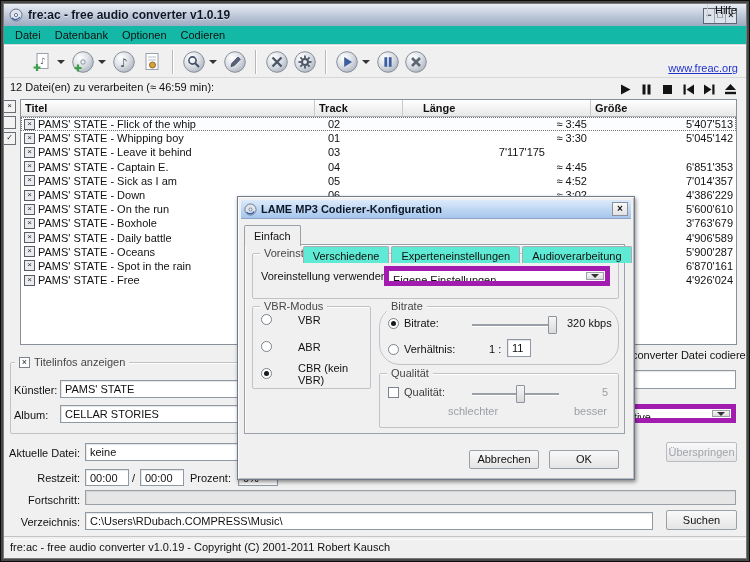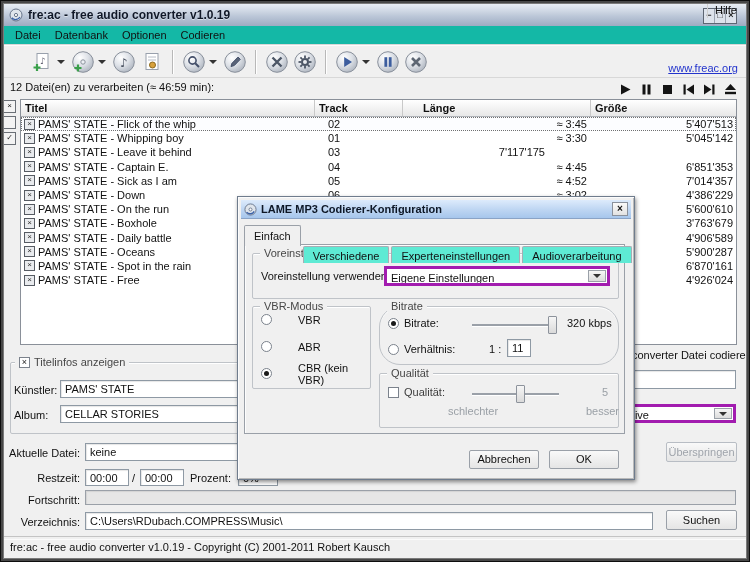--- a/index.html
+++ b/index.html
@@ -65,21 +65,21 @@
   .btn.disabled{color:#9fa4ab;border-color:#b8bdc4;}
   .lbl{position:absolute;white-space:nowrap;}
   .rlabels{position:absolute;left:0;width:80px;text-align:right;white-space:nowrap;}
   .chk{position:absolute;width:11px;height:11px;border:1px solid #7b828c;background:#fff;box-sizing:border-box;
        font-size:9px;line-height:9px;text-align:center;color:#222;}
   .radio{position:absolute;width:11px;height:11px;border:1px solid #7b828c;border-radius:50%;background:#fff;box-sizing:border-box;}
   .radio.checked::after{content:"";position:absolute;left:2px;top:2px;width:5px;height:5px;border-radius:50%;background:#1a1a1a;}
   .groove{position:absolute;height:2px;background:#9aa0a8;box-shadow:0 1px 0 #fff;}
   .shandle{position:absolute;width:9px;height:18px;background:linear-gradient(#f6f6f6,#dadada);
            border:1px solid #8d939c;border-radius:1px;box-sizing:border-box;}
-  .combo{position:absolute;background:#fff;border:3px solid #a21caf;box-sizing:border-box;line-height:17px;
+  .combo{position:absolute;background:#fff;border:5px solid #a21caf;box-sizing:border-box;line-height:17px;
          padding:0 20px 0 4px;overflow:hidden;white-space:nowrap;}
   .combo .cbtn{position:absolute;right:1px;top:1px;bottom:1px;width:16px;
                background:linear-gradient(#f6f6f6,#dcdcdc);border:1px solid #9aa0a8;
                display:flex;align-items:center;justify-content:center;}
   .combo .cbtn i{width:0;height:0;border-left:4px solid transparent;border-right:4px solid transparent;border-top:4px solid #333;}
   .gray{color:#9aa0a6;}
   
   #progressbar{position:absolute;left:85px;top:490px;width:651px;height:15px;background:#e6e6e6;
                border:1px solid #9aa0a8;box-shadow:inset 1px 1px 1px rgba(0,0,0,.08);box-sizing:border-box;}
   #statusbar-sep{position:absolute;left:4px;top:536px;width:742px;height:2px;
@@ -560,21 +560,21 @@
     </div>
 
     <div class="grp" style="left:141px;top:176px;width:238px;height:53px;">
       <span class="glabel">Qualität</span>
       <span class="chk" style="left:8px;top:13px;"></span>
       <span class="lbl" style="left:24px;top:12px;color:#3d3d3d;">Qualität:</span>
       <span class="groove" style="left:92px;top:19px;width:87px;"></span>
       <span class="shandle" style="left:136px;top:11px;"></span>
       <span class="lbl gray" style="left:222px;top:12px;">5</span>
       <span class="lbl gray" style="left:68px;top:31px;">schlechter</span>
-      <span class="lbl gray" style="left:206px;top:31px;">besser</span>
+      <span class="lbl gray" style="left:194px;top:31px;">besser</span>
     </div>
 
     <div class="btn dbtn" style="left:231px;top:253px;">Abbrechen</div>
     <div class="btn dbtn" style="left:311px;top:253px;">OK</div>
   </div>
 
   <div id="frame"></div>
 </div>
 
 </body></html>

